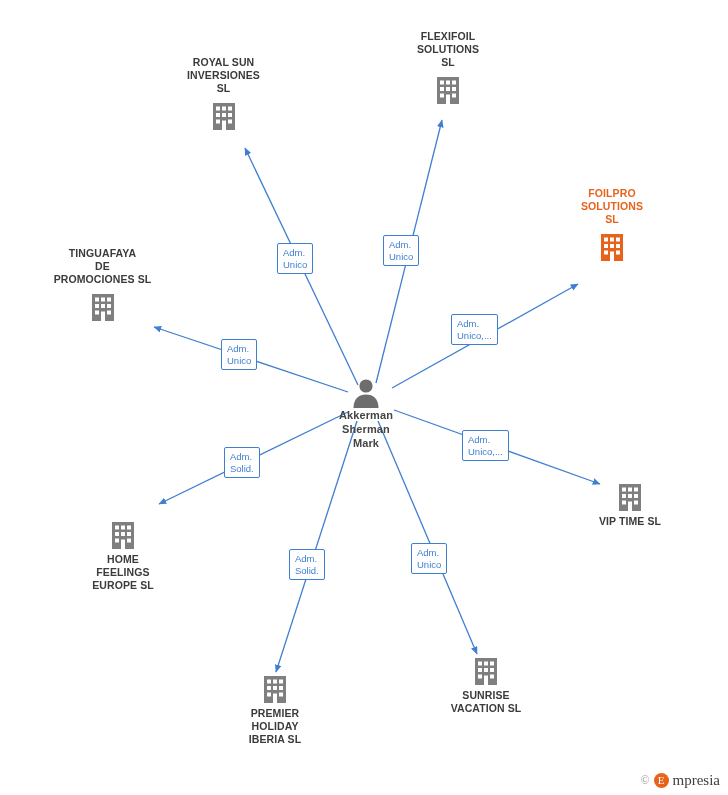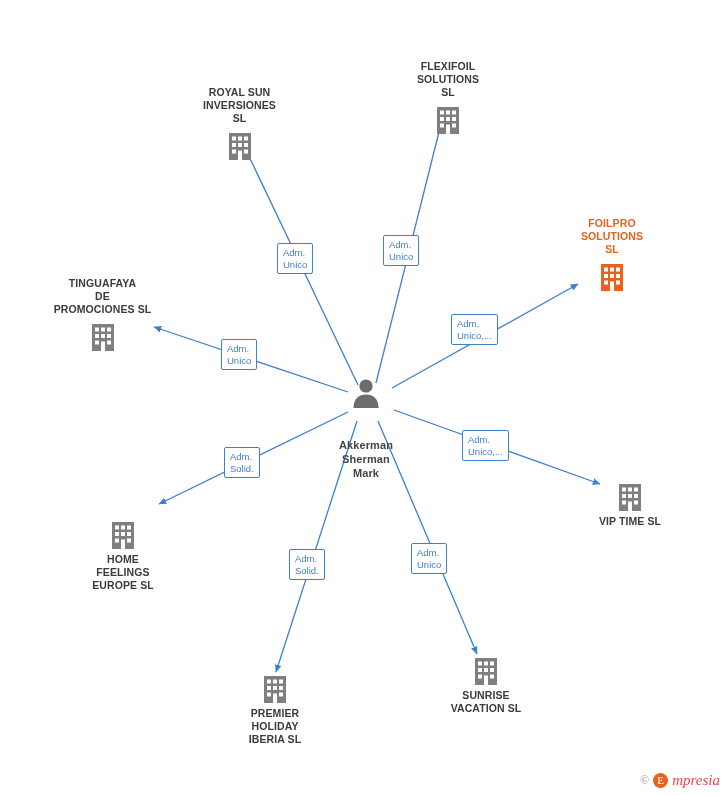--- a/index.html
+++ b/index.html
@@ -29,21 +29,20 @@
     position: absolute;
     text-align: center;
   }
   .node-label {
     font-size: 10.5px;
     line-height: 13px;
     color: #3b3b3b;
     font-weight: bold;
     letter-spacing: 0.1px;
     white-space: pre-line;
-    margin-top: 30px;
   }
   .node-label.highlight {
     color: #e8621c;
   }
   .node-label.person {
     font-weight: bold;
     color: #444444;
     font-size: 11px;
     line-height: 14px;
   }
@@ -81,23 +80,22 @@
     height: 15px;
     border-radius: 50%;
     background: #e8621c;
     color: #ffffff;
     font-size: 11px;
     line-height: 15px;
     text-align: center;
     font-family: "Liberation Serif", serif;
   }
   .wm-text {
-    color: #ef4444;
+    color: #404040;
     font-size: 15px;
-    font-style: italic;
   }
   .wm-c {
     color: #9a9a9a;
     font-size: 12px;
   }
 </style>
 </head>
 <body>
 
 <div id="canvas">
@@ -124,21 +122,21 @@
   <div class="node" style="left:316px; top:378px; width:100px;">
     <svg class="bldg" width="34" height="30" viewBox="0 0 34 30">
       <circle cx="17" cy="8" r="6.6" fill="#6d6d6d"></circle>
       <path d="M4.5 30 C4.5 20.5 10 16.5 17 16.5 C24 16.5 29.5 20.5 29.5 30 Z" fill="#6d6d6d"></path>
     </svg>
     <div class="node-label person">Akkerman
 Sherman
 Mark</div>
   </div>
 
-  <div class="node" style="left:182px; top:56px; width:115px;">
+  <div class="node" style="left:166px; top:56px; width:115px;">
     <div class="node-label">ROYAL SUN
 INVERSIONES
 SL</div>
     <svg class="bldg" width="30" height="32" viewBox="0 0 30 32" style="margin-top:4px;">
       <rect x="4" y="4" width="22" height="27" fill="#7f7f7f"></rect>
       <g fill="#ffffff">
         <rect x="7" y="7.5" width="4" height="4"></rect>
           <rect x="13" y="7.5" width="4" height="4"></rect>
           <rect x="19" y="7.5" width="4" height="4"></rect>
         <rect x="7" y="14" width="4" height="4"></rect>

